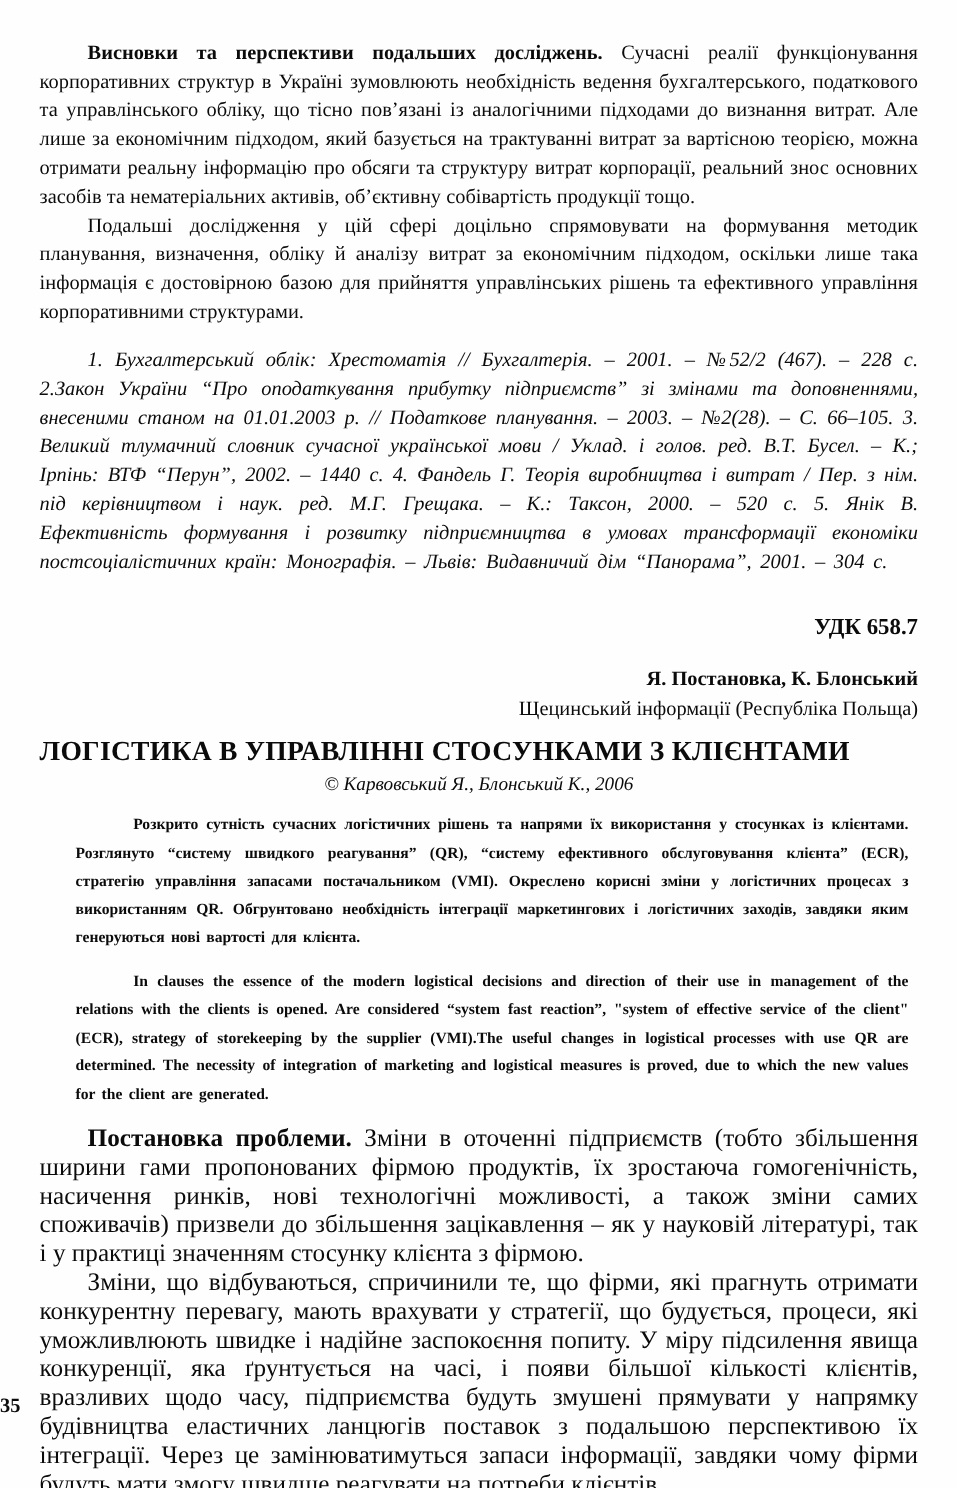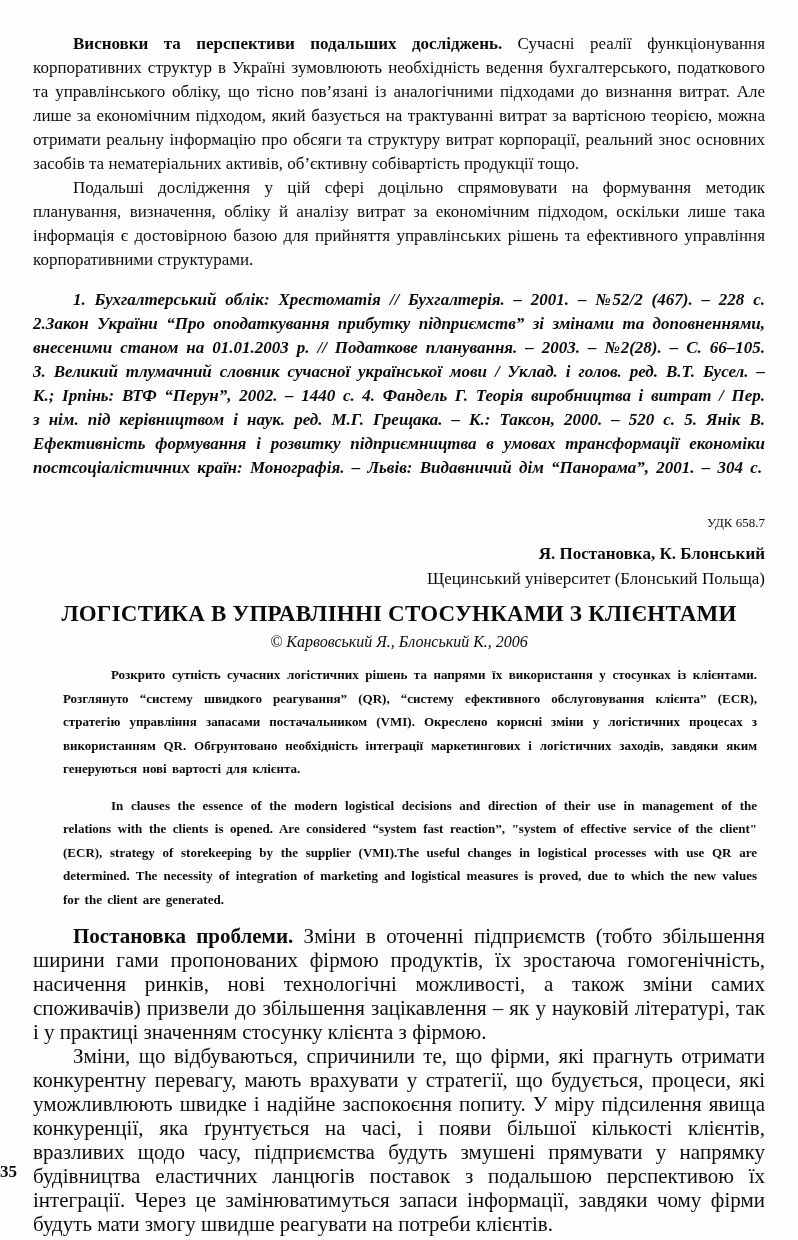--- a/index.html
+++ b/index.html
@@ -29,42 +29,40 @@
   }
   .lead { font-weight: bold; }
   .refs {
     margin-top: 16px;
     font-size: 17px;
     line-height: 24px;
     font-style: italic;
     text-align: justify;
     text-indent: 40px;
     word-spacing: 3px;
-    font-weight: bold;
   }
   .header-block {
     margin-top: 30px;
     text-align: right;
     line-height: 25px;
   }
   .udc {
-    font-weight: normal;
-    font-size: 13px;
-    margin-bottom: 6px;
+    font-weight: bold;
+    font-size: 19px;
+    margin-bottom: 18px;
   }
   .authors {
     font-weight: bold;
     font-size: 17px;
   }
   .affiliation {
     font-size: 17px;
   }
   .title {
     margin: 10px 0 6px 0;
-    text-align: center;
     font-size: 23px;
     font-weight: bold;
     letter-spacing: 0.2px;
   }
   .copyright {
     font-style: italic;
     font-size: 16px;
     margin: 2px 0 12px 0;
     text-align: center;
   }
@@ -101,21 +99,21 @@
 
     <p class="para"><span class="lead">Висновки та перспективи подальших досліджень.</span><span> Сучасні реалії функціонування корпоративних структур в Україні зумовлюють необхідність ведення бухгалтерського, податкового та управлінського обліку, що тісно пов’язані із аналогічними підходами до визнання витрат. Але лише за економічним підходом, який базується на трактуванні витрат за вартісною теорією, можна отримати реальну інформацію про обсяги та структуру витрат корпорації, реальний знос основних засобів та нематеріальних активів, об’єктивну собівартість продукції тощо.</span></p>
 
     <p class="para">Подальші дослідження у цій сфері доцільно спрямовувати на формування методик планування, визначення, обліку й аналізу витрат за економічним підходом, оскільки лише така інформація є достовірною базою для прийняття управлінських рішень та ефективного управління корпоративними структурами.</p>
 
     <p class="refs">1. Бухгалтерський облік: Хрестоматія // Бухгалтерія. – 2001. – №52/2 (467). – 228 с. 2.Закон України “Про оподаткування прибутку підприємств” зі змінами та доповненнями, внесеними станом на 01.01.2003 р. // Податкове планування. – 2003. – №2(28). – С. 66–105. 3. Великий тлумачний словник сучасної української мови / Уклад. і голов. ред. В.Т. Бусел. – К.; Ірпінь: ВТФ “Перун”, 2002. – 1440 с. 4. Фандель Г. Теорія виробництва і витрат / Пер. з нім. під керівництвом і наук. ред. М.Г. Грещака. – К.: Таксон, 2000. – 520 с. 5. Янік В. Ефективність формування і розвитку підприємництва в умовах трансформації економіки постсоціалістичних країн: Монографія. – Львів: Видавничий дім “Панорама”, 2001. – 304 с.</p>
 
     <div class="header-block">
       <div class="udc">УДК 658.7</div>
       <div class="authors">Я. Постановка, К. Блонський</div>
-      <div class="affiliation">Щецинський університет (Блонський Польща)</div>
+      <div class="affiliation">Щецинський інформації (Республіка Польща)</div>
     </div>
 
     <h1 class="title">ЛОГІСТИКА В УПРАВЛІННІ СТОСУНКАМИ З КЛІЄНТАМИ</h1>
 
     <p class="copyright">© Карвовський Я., Блонський К., 2006</p>
 
     <p class="abstract">Розкрито сутність сучасних логістичних рішень та напрями їх використання у стосунках із клієнтами. Розглянуто “систему швидкого реагування” (QR), “систему ефективного обслуговування клієнта” (ECR), стратегію управління запасами постачальником (VMI). Окреслено корисні зміни у логістичних процесах з використанням QR. Обгрунтовано необхідність інтеграції маркетингових і логістичних заходів, завдяки яким генеруються нові вартості для клієнта.</p>
 
     <p class="abstract">In clauses the essence of the modern logistical decisions and direction of their use in management of the relations with the clients is opened. Are considered “system fast reaction”, "system of effective service of the client" (ECR), strategy of storekeeping by the supplier (VMI).The useful changes in logistical processes with use QR are determined. The necessity of integration of marketing and logistical measures is proved, due to which the new values for the client are generated.</p>
 

